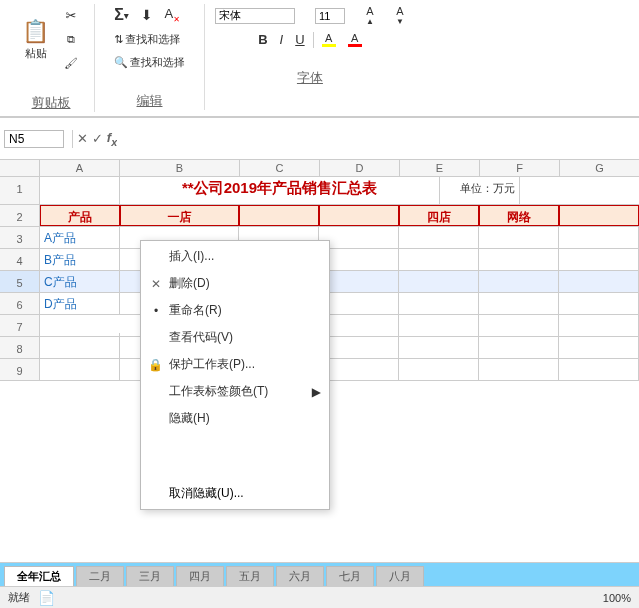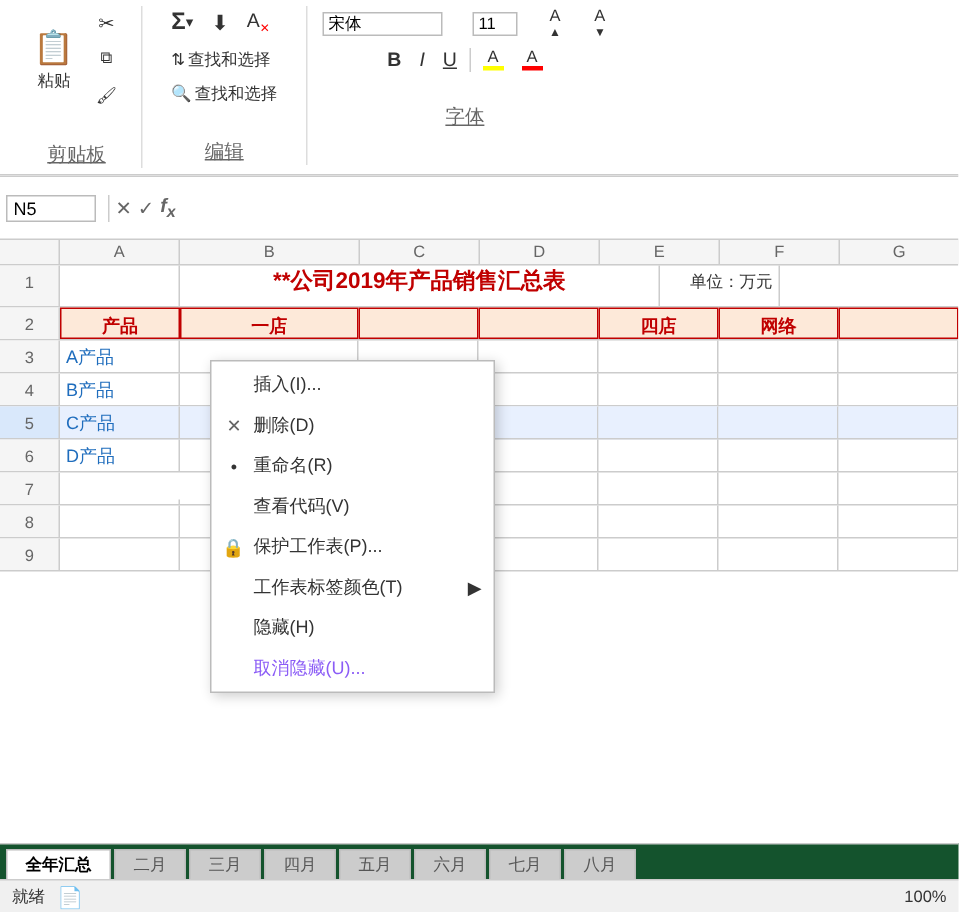--- a/index.html
+++ b/index.html
@@ -28,29 +28,29 @@
     .col-header { width: 80px; min-width: 80px; text-align: center; border-right: 1px solid #ccc; padding: 2px 0; font-size: 11px; color: #666; background: #f5f5f5; }
 
     .row { display: flex; border-bottom: 1px solid #ccc; }
     .row-num { width: 40px; min-width: 40px; text-align: center; background: #f5f5f5; border-right: 1px solid #ccc; font-size: 11px; color: #666; padding: 2px 0; line-height: 20px; }
     .cell { width: 80px; min-width: 80px; border-right: 1px solid #ccc; padding: 1px 4px; font-size: 12px; line-height: 20px; overflow: hidden; white-space: nowrap; }
 
     
     .context-menu { position: absolute; top: 80px; left: 140px; background: #fff; border: 1px solid #bbb; box-shadow: 2px 2px 8px rgba(0,0,0,0.2); z-index: 100; min-width: 190px; padding: 2px 0; }
     .menu-item { padding: 5px 28px 5px 28px; font-size: 12px; color: #333; cursor: pointer; display: flex; align-items: center; position: relative; }
     .menu-item.active { background: #d9534f; color: #fff; border: 2px solid #c00000; }
-    .menu-item.disabled { color: #8b5cf6; cursor: default; }
+    .menu-item.disabled { color: #000000; cursor: default; margin-top: 48px; }
     .menu-item .menu-icon { position: absolute; left: 6px; width: 18px; text-align: center; }
     .menu-arrow { position: absolute; right: 8px; }
 
     
     .status-bar { background: #f0f0f0; border-top: 1px solid #ccc; padding: 2px 8px; font-size: 11px; color: #333; display: flex; align-items: center; gap: 8px; position: absolute; bottom: 0; left: 0; right: 0; height: 22px; }
 
     
-    .sheet-tabs { display: flex; align-items: flex-end; background: #14532d; border-top: 1px solid #ccc; padding: 0 4px; height: 24px; position: absolute; bottom: 22px; left: 0; right: 0; overflow: hidden; text-align: center; }
+    .sheet-tabs { display: flex; align-items: flex-end; background: #7dd3fc; border-top: 1px solid #ccc; padding: 0 4px; height: 24px; position: absolute; bottom: 22px; left: 0; right: 0; overflow: hidden; text-align: center; }
     .sheet-tab { padding: 2px 12px; font-size: 11px; background: #ccc; border: 1px solid #bbb; border-bottom: none; margin-right: 2px; cursor: pointer; color: #555; }
     .sheet-tab.active { background: #fff; color: #000; font-weight: bold; }
 
     
     .spreadsheet-area { position: relative; height: 370px; overflow: hidden; }
   </style>
 </head>
 <body>
 
 <div class="ribbon">

